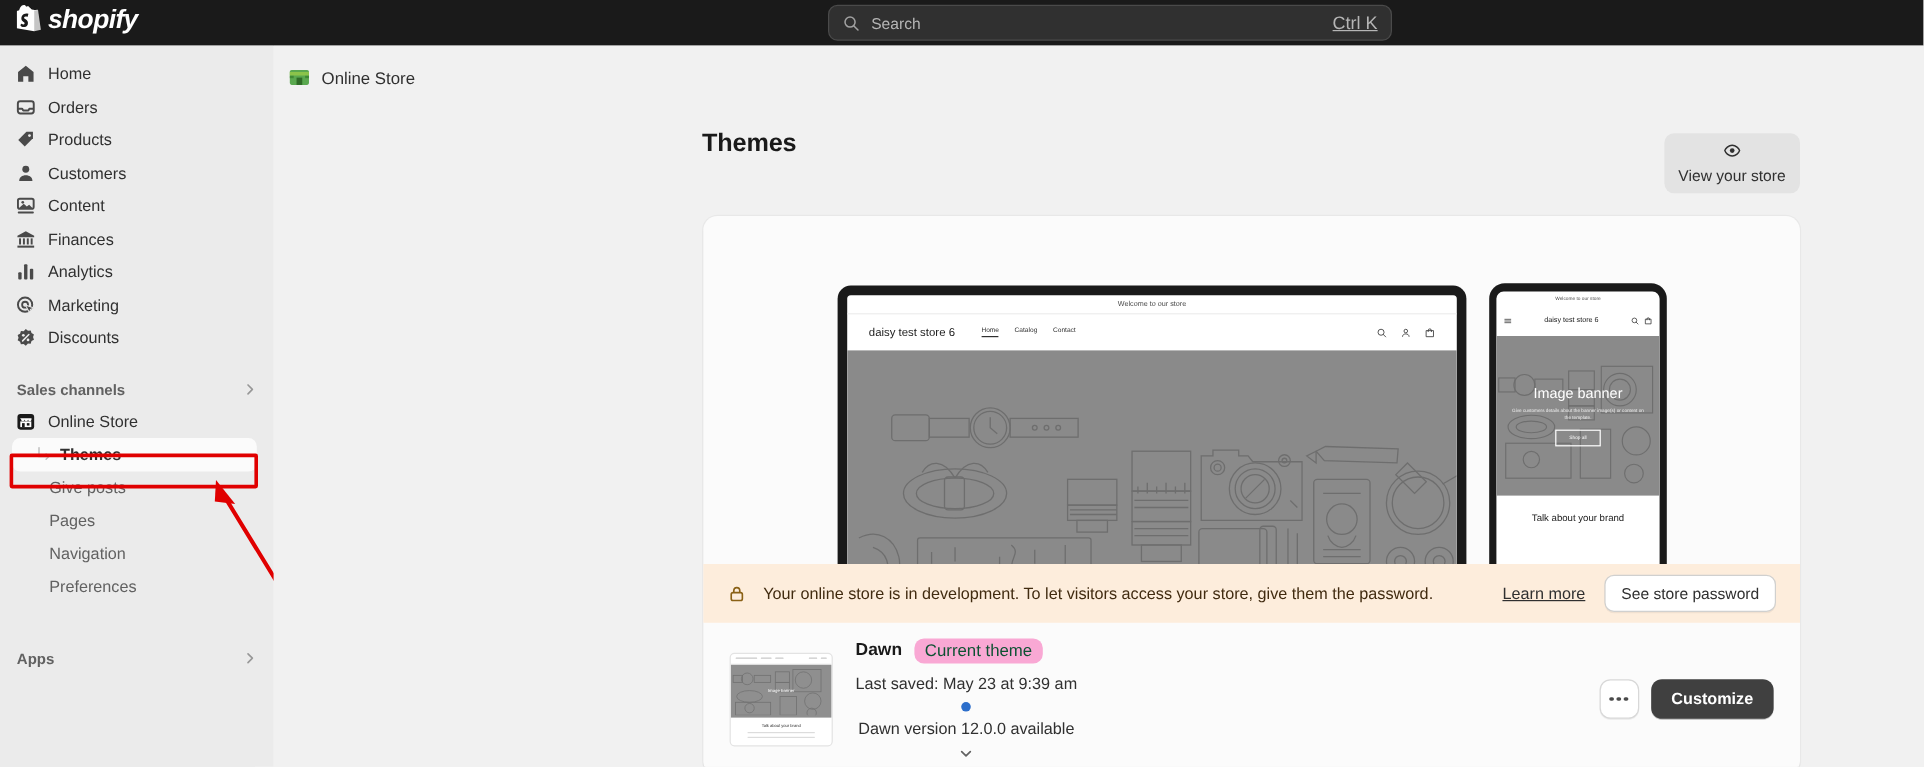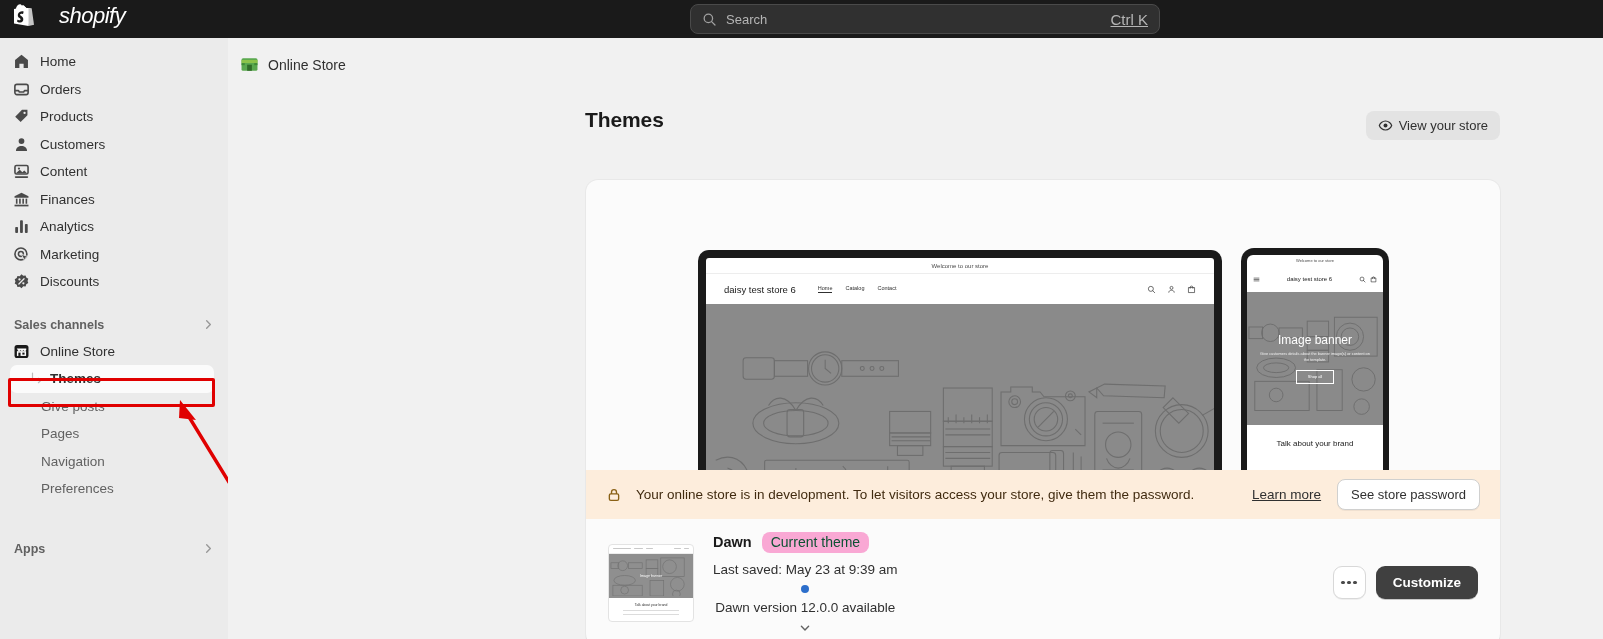--- a/index.html
+++ b/index.html
@@ -16,22 +16,22 @@
     position: absolute; top: 0; left: 0; width: 1603px; height: 38px;
     background: #1a1a1a;
     display: flex; align-items: center;
   }
   .logo-wrap {
     position: absolute; left: 14px; top: 4px;
     display: flex; align-items: center; gap: 5px;
   }
   .logo-bag { width: 21px; height: 24px; }
   .logo-word {
-    color: #fff; font-size: 22px; font-weight: normal; font-style: italic;
-    letter-spacing: -0.5px; line-height: 1; margin-left: 19px;
+    color: #fff; font-size: 22px; font-weight: bold; font-style: italic;
+    letter-spacing: -0.5px; line-height: 1;
   }
   .searchbox {
     position: absolute; left: 690px; top: 4px;
     width: 470px; height: 30px;
     background: #303030; border: 1px solid #4a4a4a; border-radius: 8px;
     display: flex; align-items: center; padding: 0 11px;
   }
   .searchbox .s-icon { width: 15px; height: 15px; flex: 0 0 auto; opacity: .85; }
   .searchbox .s-text {
     color: #b5b5b5; font-size: 13px; margin-left: 9px; flex: 1 1 auto;
@@ -92,35 +92,35 @@
   .page-head {
     position: absolute; left: 357px; top: 70px; width: 915px; height: 40px;
   }
   .page-title {
     font-size: 21px; font-weight: bold; color: #1a1a1a; letter-spacing: -0.1px;
   }
   .view-store-btn {
     position: absolute; right: 0; top: 3px;
     display: inline-flex; align-items: center; gap: 6px;
     background: #e3e3e3; border: none; border-radius: 8px;
-    padding: 7px 12px; cursor: pointer;
+    padding: 7px 12px; cursor: pointer; flex-direction: column;
   }
   .view-store-btn .eye { width: 15px; height: 15px; }
   .view-store-btn .lb { font-size: 13px; color: #303030; }
 
   .card {
     position: absolute; left: 358px; top: 142px;
     width: 914px; height: 466px;
     background: #fbfbfb; border-radius: 12px;
     box-shadow: 0 1px 0 rgba(0,0,0,.07), 0 0 0 1px rgba(0,0,0,.035);
     overflow: hidden;
   }
 
   
-  .preview-area { position: absolute; left: 0; top: 12px; width: 914px; height: 290px; }
+  .preview-area { position: absolute; left: 0; top: 0; width: 914px; height: 290px; }
 
   .device-desktop {
     position: absolute; left: 112px; top: 58px;
     width: 524px; height: 258px;
     background: #1a1a1a; border-radius: 11px; padding: 8px 8px 0 8px;
   }
   .device-mobile {
     position: absolute; left: 655px; top: 56px;
     width: 148px; height: 260px;
     background: #1a1a1a; border-radius: 13px; padding: 7px 6px 0 6px;

